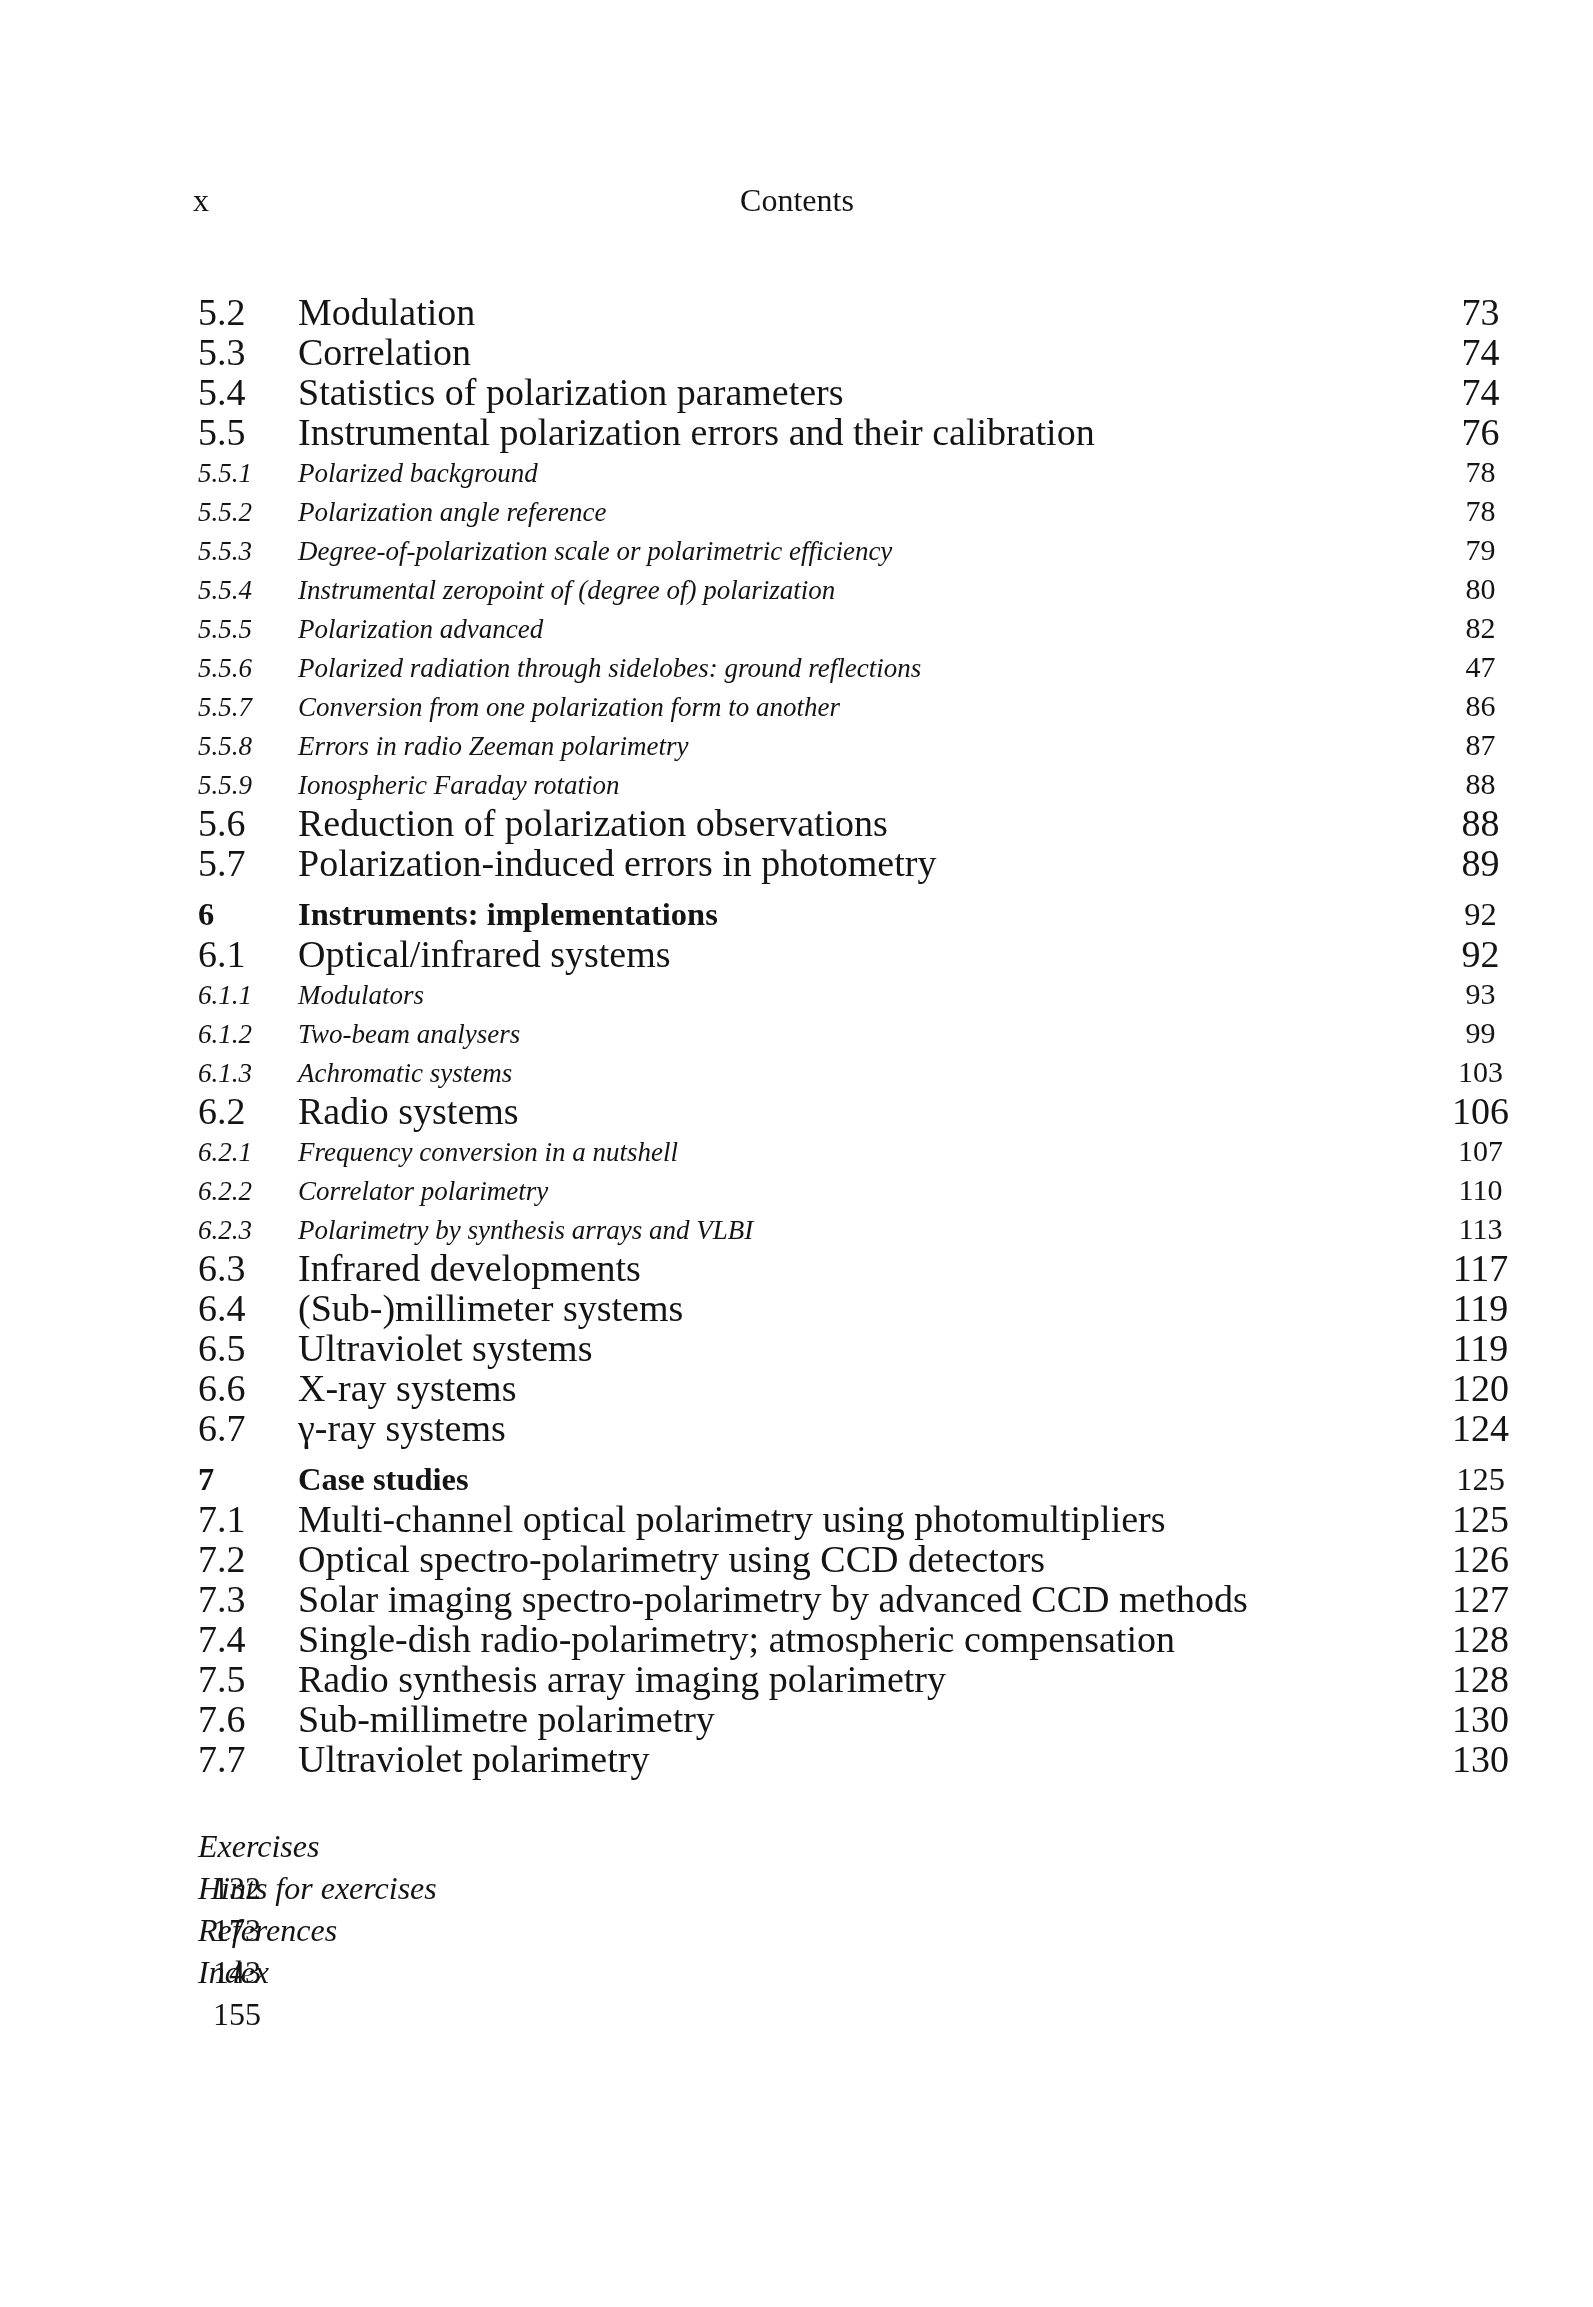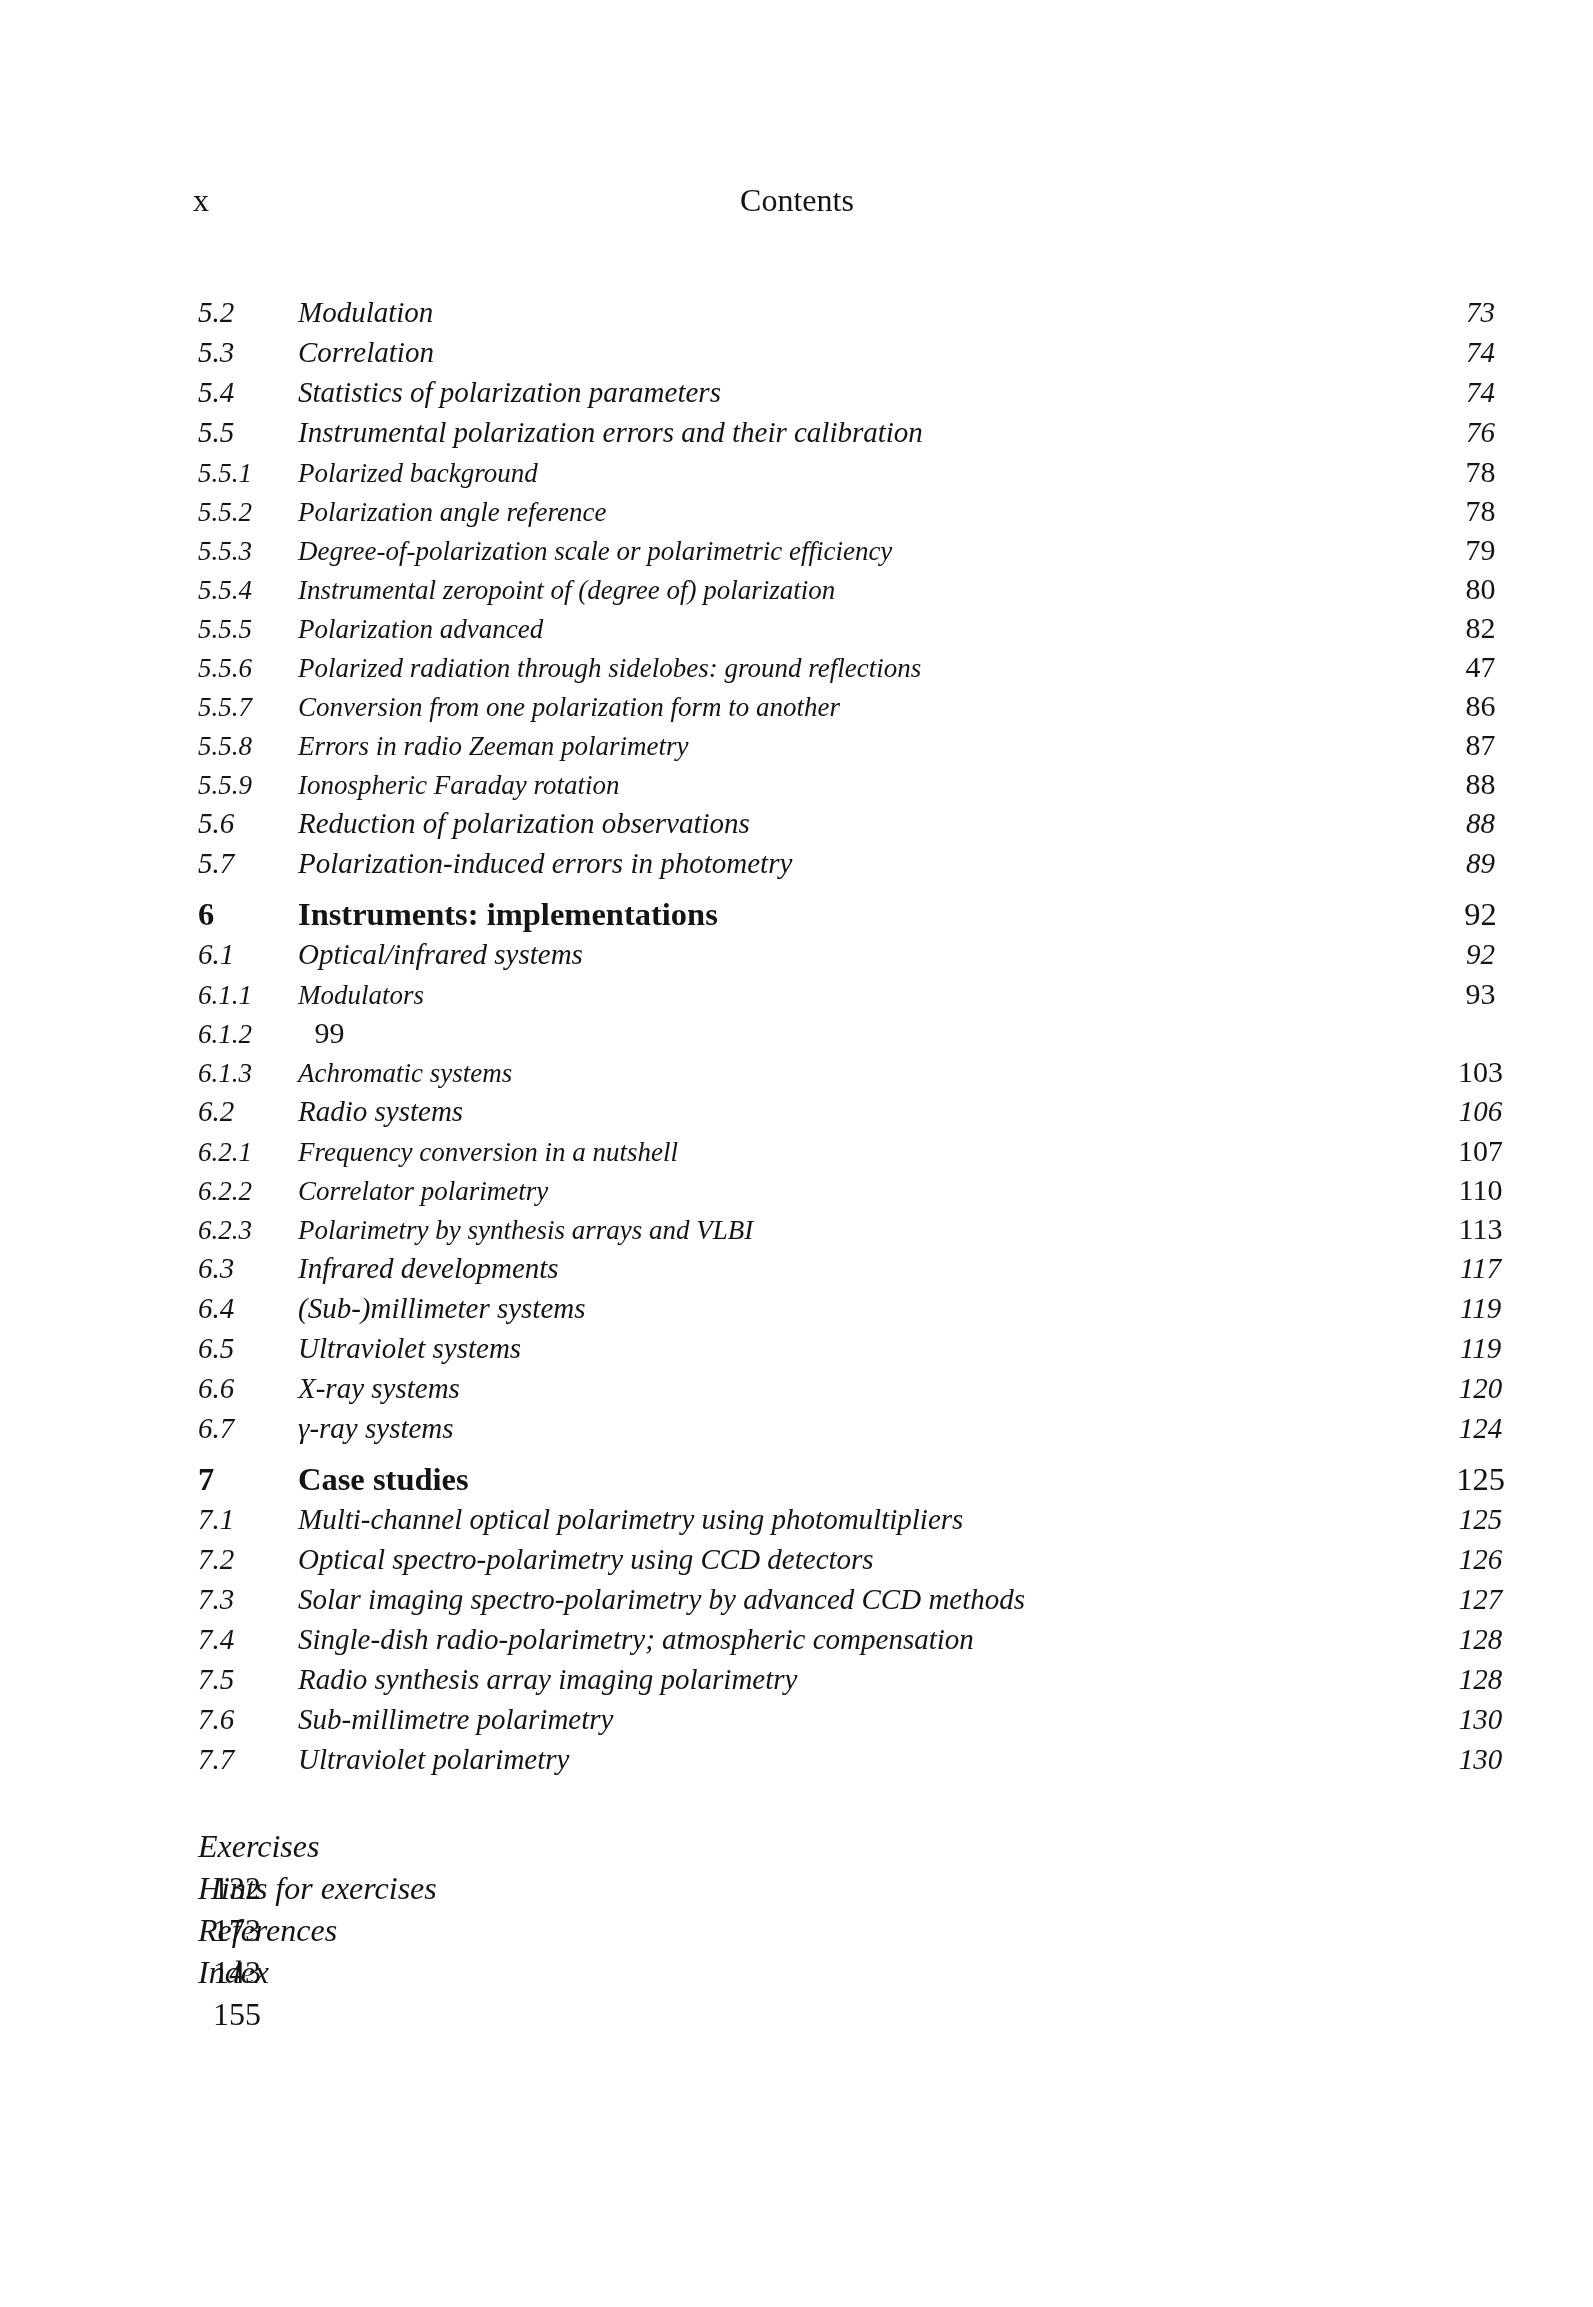--- a/index.html
+++ b/index.html
@@ -52,24 +52,23 @@
   .row .title {
     flex: 1 1 auto;
     padding-right: 16px;
   }
   .row .pg {
     flex: none;
     text-align: center;
     min-width: 63px;
   }
   .row.main {
-    font-size: 29px;
+    font-size: 38px;
     line-height: 40px;
     height: 40px;
-    font-style: italic;
   }
   .row.sub {
     font-size: 27px;
     font-style: italic;
     line-height: 39px;
     height: 39px;
   }
   .row.sub .pg {
     font-style: normal;
     font-size: 30px;
@@ -198,20 +197,21 @@
           <span class="title">Optical/infrared systems</span>
           <span class="pg">92</span>
         </div>
         <div class="row sub">
           <span class="num">6.1.1</span>
           <span class="title">Modulators</span>
           <span class="pg">93</span>
         </div>
         <div class="row sub">
           <span class="num">6.1.2</span>
+          <span class="title">Two-beam analysers</span>
           <span class="pg">99</span>
         </div>
         <div class="row sub">
           <span class="num">6.1.3</span>
           <span class="title">Achromatic systems</span>
           <span class="pg">103</span>
         </div>
         <div class="row main">
           <span class="num">6.2</span>
           <span class="title">Radio systems</span>

